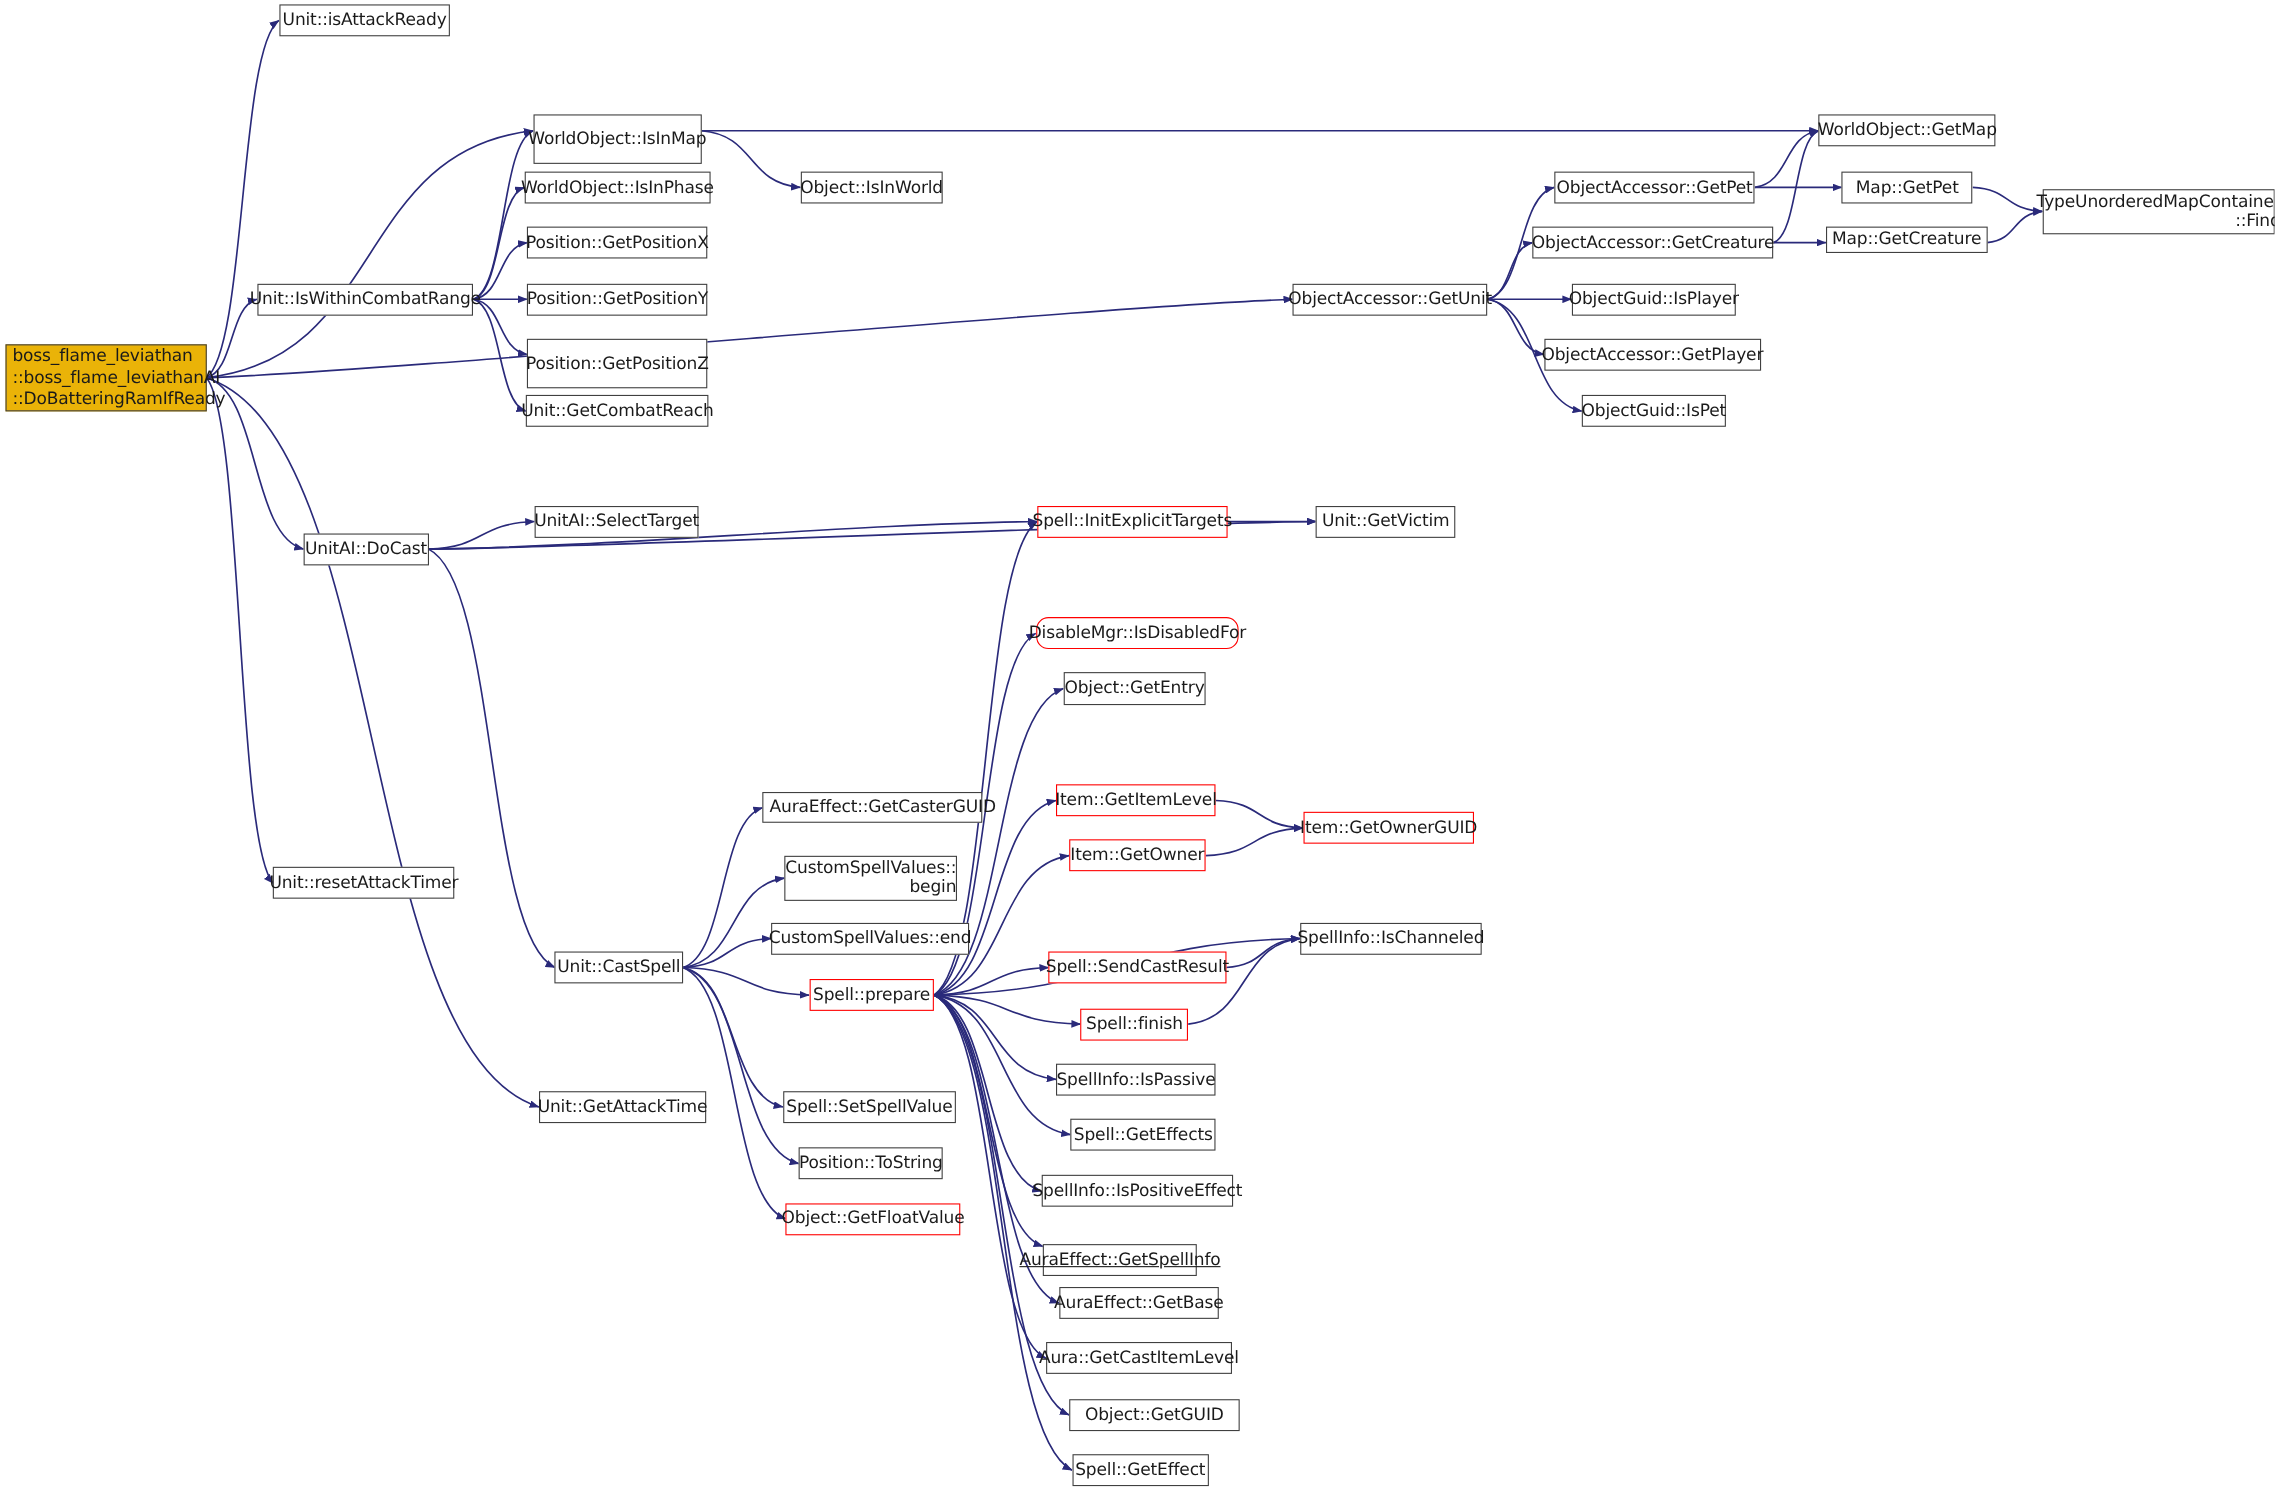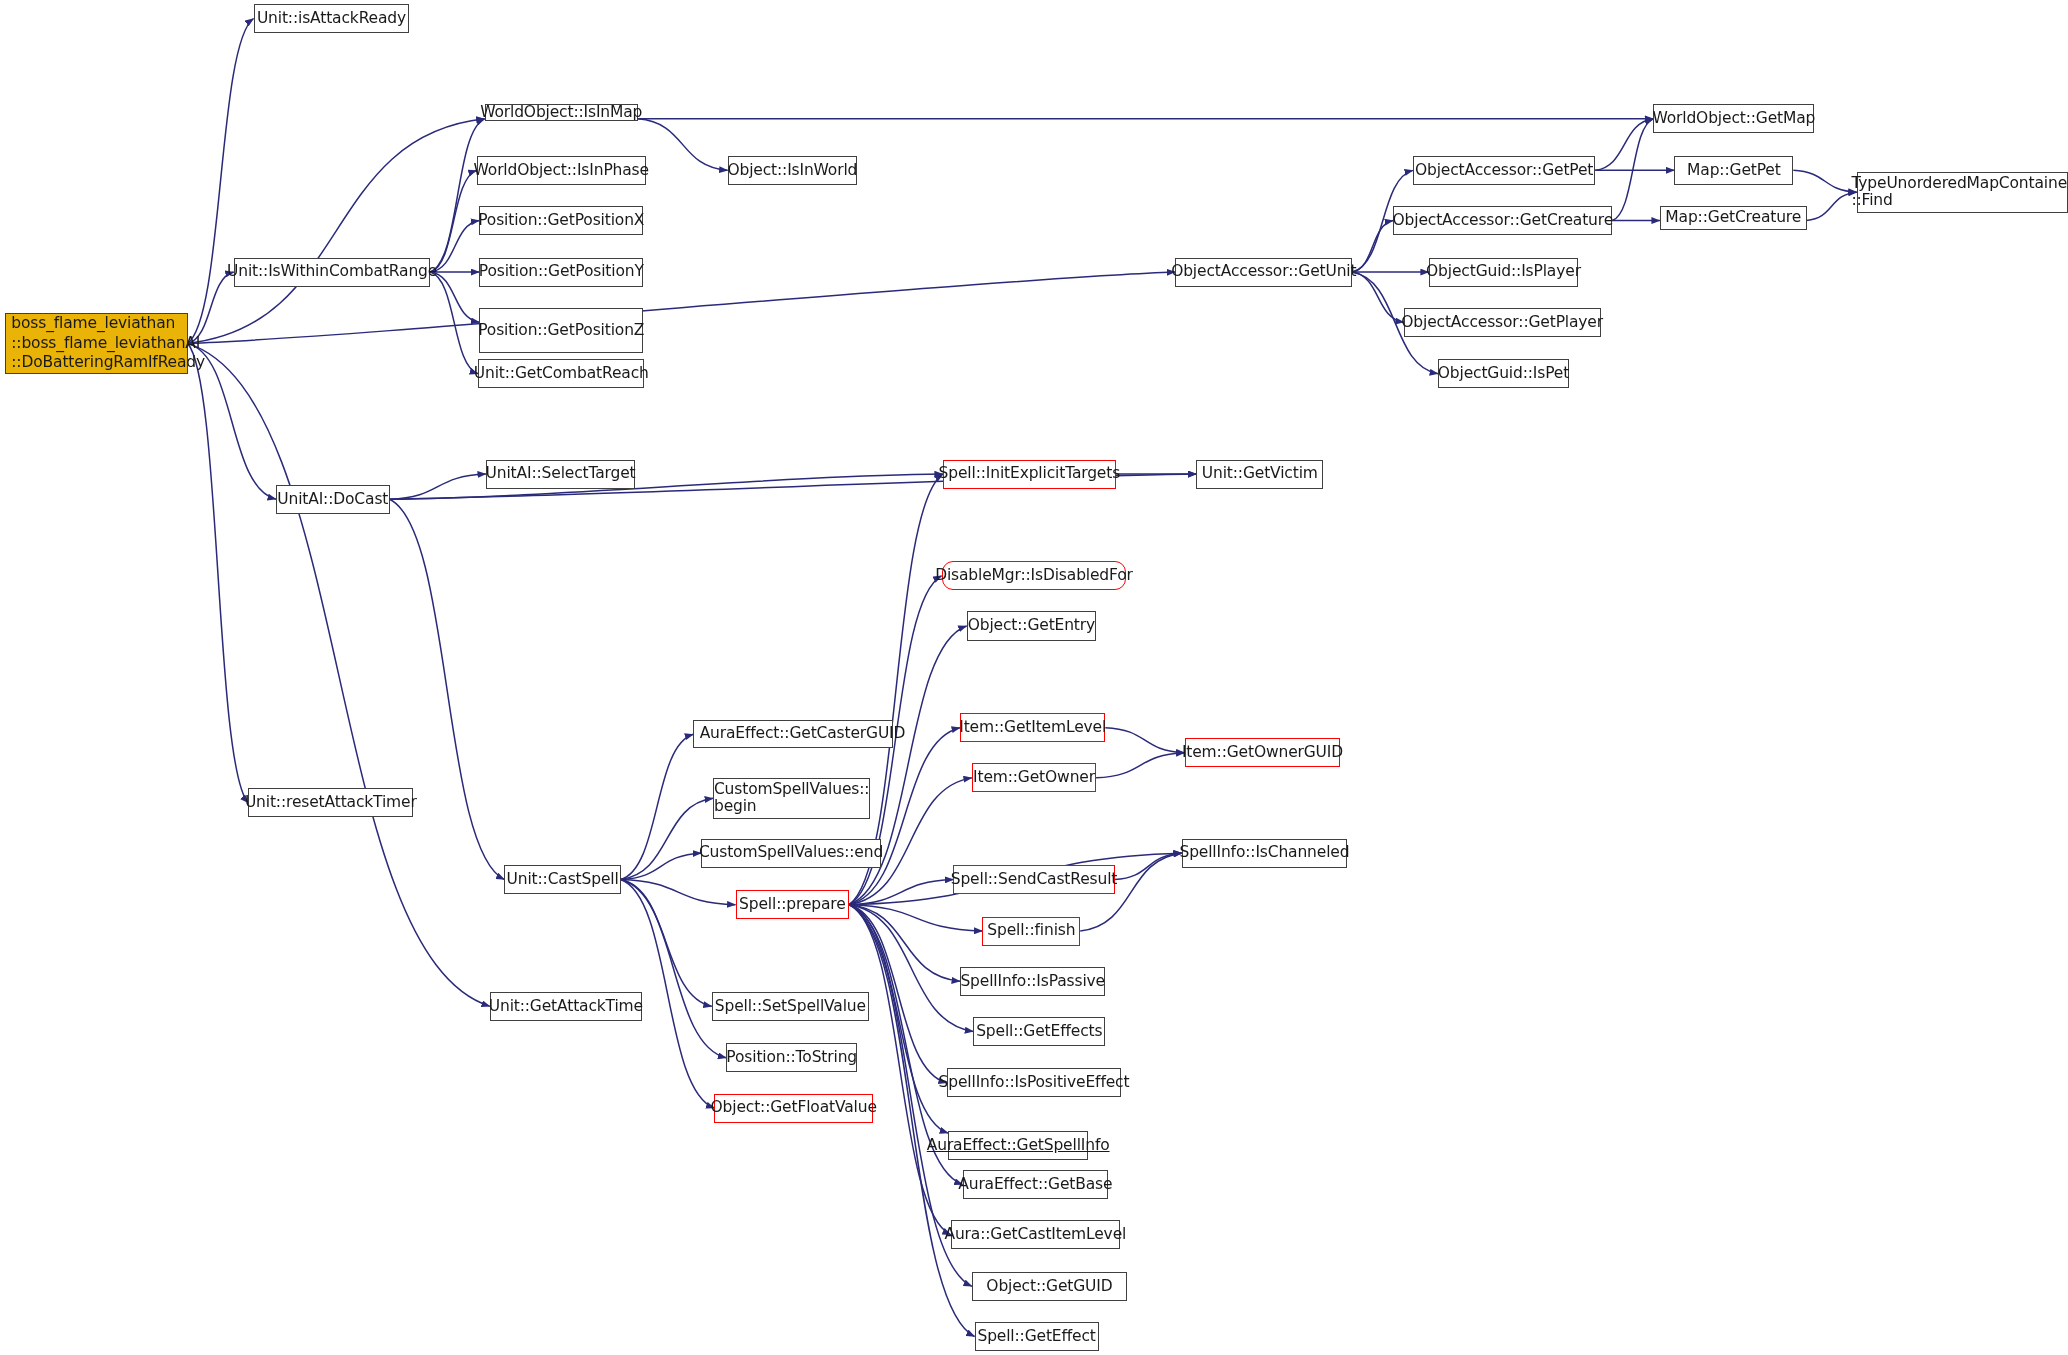--- a/index.html
+++ b/index.html
@@ -29,21 +29,21 @@
     position: absolute;
     box-sizing: border-box;
     border: 1.4px solid #404040;
     background: #ffffff;
     color: #1a1a1a;
     font-size: 15.5px;
     line-height: 1.12;
     display: flex;
     align-items: center;
     justify-content: center;
-    text-align: left;
+    text-align: right;
     white-space: pre-line;
     padding: 2px 5px;
     letter-spacing: -0.15px;
   }
   .node.red {
     border-color: #ff0000;
   }
   .node.root {
     background: #eab308;
     border-color: #404040;
@@ -122,21 +122,21 @@
         <path d="M1096.066411238825,777.8703703703704 C1144.7291187739463,775.862962962963 1135.8813537675605,754.7851851851852 1184.544061302682,752.7777777777778" marker-end="url(#arrow)"></path>
         <path d="M1080.2196679438057,931.0672514619882 C1136.145466155811,924.833723196881 1125.9771392081734,859.3816764132555 1181.9029374201787,853.1481481481483" marker-end="url(#arrow)"></path>
         <path d="M1114.5542784163474,879.561403508772 C1151.5960408684546,877.4483430799221 1144.8611749680715,855.2612085769981 1181.9029374201787,853.1481481481483" marker-end="url(#arrow)"></path>
       </g>
   </svg>
   <div id="nodes-layer">
       <div class="node root" style="left: 5.28225px; top: 312.997px; width: 182.238px; height: 60.7505px;">boss_flame_leviathan
 ::boss_flame_leviathanAI
 ::DoBatteringRamIfReady</div>
       <div class="node" style="left: 253.548px; top: 3.96199px; width: 155.826px; height: 29.0546px;">Unit::isAttackReady</div>
-      <div class="node" style="left: 484.646px; top: 104.332px; width: 153.185px; height: 17px;">WorldObject::IsInMap</div>
+      <div class="node" style="left: 484.646px; top: 104.332px; width: 153.185px; height: 45px;">WorldObject::IsInMap</div>
       <div class="node" style="left: 727.63px; top: 155.838px; width: 129.415px; height: 29.0546px;">Object::IsInWorld</div>
       <div class="node" style="left: 476.723px; top: 155.838px; width: 169.032px; height: 29.0546px;">WorldObject::IsInPhase</div>
       <div class="node" style="left: 479.364px; top: 206.023px; width: 163.75px; height: 29.0546px;">Position::GetPositionX</div>
       <div class="node" style="left: 479.364px; top: 257.529px; width: 163.75px; height: 29.0546px;">Position::GetPositionY</div>
       <div class="node" style="left: 479.364px; top: 307.714px; width: 163.75px; height: 45px;">Position::GetPositionZ</div>
       <div class="node" style="left: 478.043px; top: 359.22px; width: 166.391px; height: 29.0546px;">Unit::GetCombatReach</div>
       <div class="node" style="left: 233.739px; top: 257.529px; width: 196.764px; height: 29.0546px;">Unit::IsWithinCombatRange</div>
       <div class="node" style="left: 1175.3px; top: 257.529px; width: 176.955px; height: 29.0546px;">ObjectAccessor::GetUnit</div>
       <div class="node" style="left: 1413px; top: 155.838px; width: 182.238px; height: 29.0546px;">ObjectAccessor::GetPet</div>
       <div class="node" style="left: 1393.19px; top: 206.023px; width: 219.213px; height: 29.0546px;">ObjectAccessor::GetCreature</div>

